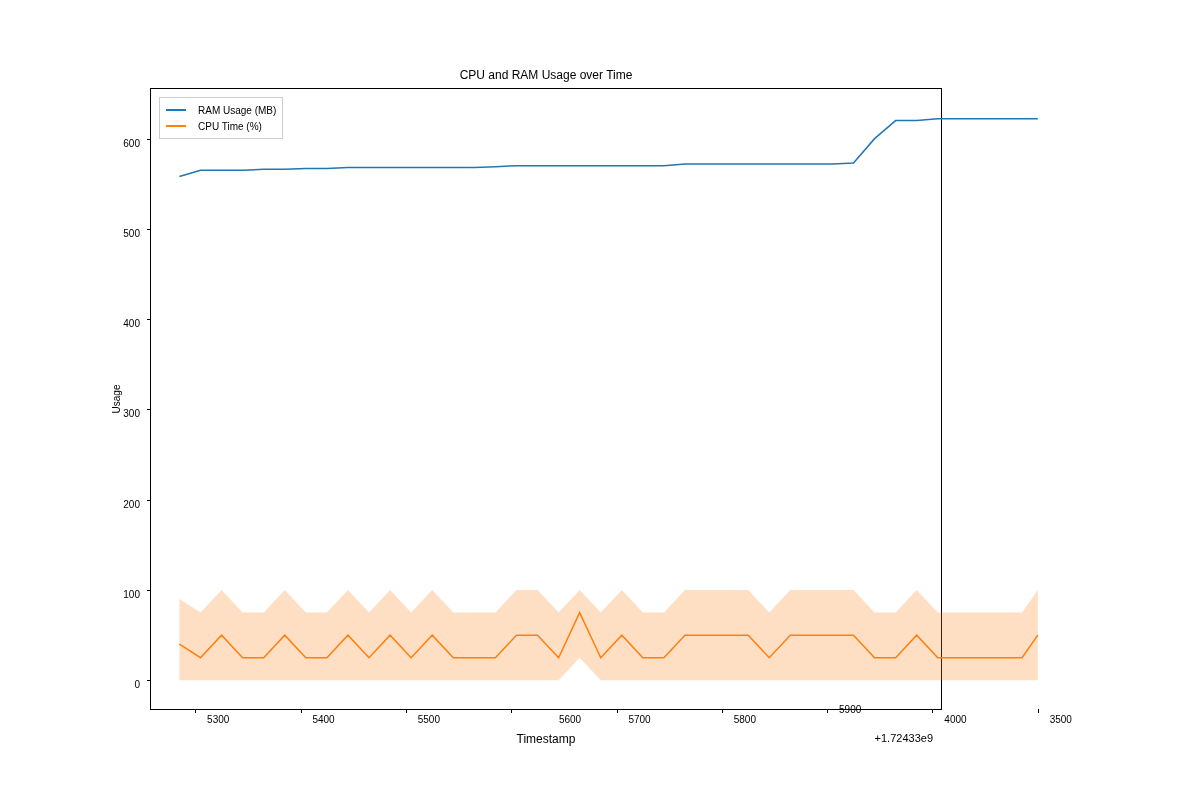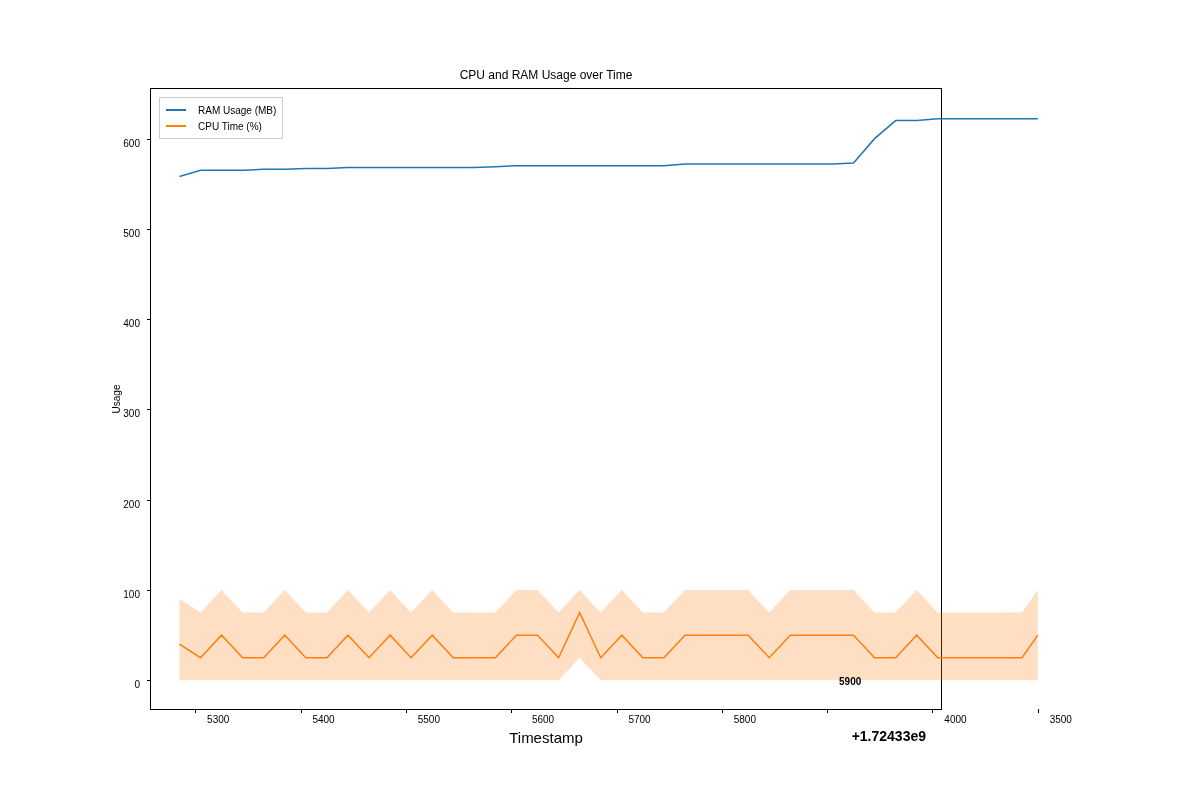--- a/index.html
+++ b/index.html
@@ -31,21 +31,21 @@
       left: 50%;
       transform: translateX(-50%);
       font-size: 12px;
       color: #000;
     }
     .xlabel {
       position: absolute;
       bottom: -36px;
       left: 50%;
       transform: translateX(-50%);
-      font-size: 15px;
+      font-size: 12px;
       color: #000;
     }
     .ylabel {
       position: absolute;
       left: -48px;
       top: 50%;
       transform: translateY(-50%) rotate(-90deg);
       font-size: 10px;
       color: #000;
     }
@@ -78,24 +78,23 @@
     .ytick-mark {
       position: absolute;
       left: -4px;
       width: 4px;
       height: 1px;
       background: #000;
     }
     .offset-text {
       position: absolute;
       bottom: -34px;
-      right: 16px;
-      font-size: 14px;
+      right: 9px;
+      font-size: 11px;
       color: #000;
-      font-weight: bold;
     }
     .legend {
       position: absolute;
       top: 8px;
       left: 8px;
       border: 1px solid #cccccc;
       background: #ffffff;
       padding: 4px 6px;
       font-size: 10px;
     }
@@ -153,24 +152,24 @@
       <div class="ytick-mark" style="top: 501.03px;"></div>
       <div class="ytick-mark" style="top: 410.755px;"></div>
       <div class="ytick-mark" style="top: 320.479px;"></div>
       <div class="ytick-mark" style="top: 230.203px;"></div>
       <div class="ytick-mark" style="top: 139.927px;"></div>
       <div class="ytick-mark" style="top: 49.6517px;"></div>
     </div>
 <div class="xtick" style="left: 44.2356px; top: 626px; bottom: auto;">5300</div>
     <div class="xtick" style="left: 149.558px; top: 626px; bottom: auto;">5400</div>
     <div class="xtick" style="left: 254.881px; top: 626px; bottom: auto;">5500</div>
-    <div class="xtick" style="left: 347px; top: 626px; bottom: auto; padding-left: 44px;">5600</div>
+    <div class="xtick" style="left: 374px; top: 626px; bottom: auto; padding-left: 44px;">5600</div>
     <div class="xtick" style="left: 465.527px; top: 626px; bottom: auto;">5700</div>
     <div class="xtick" style="left: 570.849px; top: 626px; bottom: auto;">5800</div>
-    <div class="xtick" style="left: 676.172px; top: 588px; bottom: auto; font-weight: bold;">5900</div>
+    <div class="xtick" style="left: 676.172px; top: 616px; bottom: auto;">5900</div>
     <div class="xtick" style="left: 781.495px; top: 626px; bottom: auto;">4000</div>
     <div class="xtick" style="left: 886.818px; top: 626px; bottom: auto;">3500</div>
     <div class="ytick" style="top: 585.306px;">0</div>
     <div class="ytick" style="top: 495.03px;">100</div>
     <div class="ytick" style="top: 404.755px;">200</div>
     <div class="ytick" style="top: 314.479px;">300</div>
     <div class="ytick" style="top: 224.203px;">400</div>
     <div class="ytick" style="top: 133.927px;">500</div>
     <div class="ytick" style="top: 43.6517px;">600</div>
   </div>

